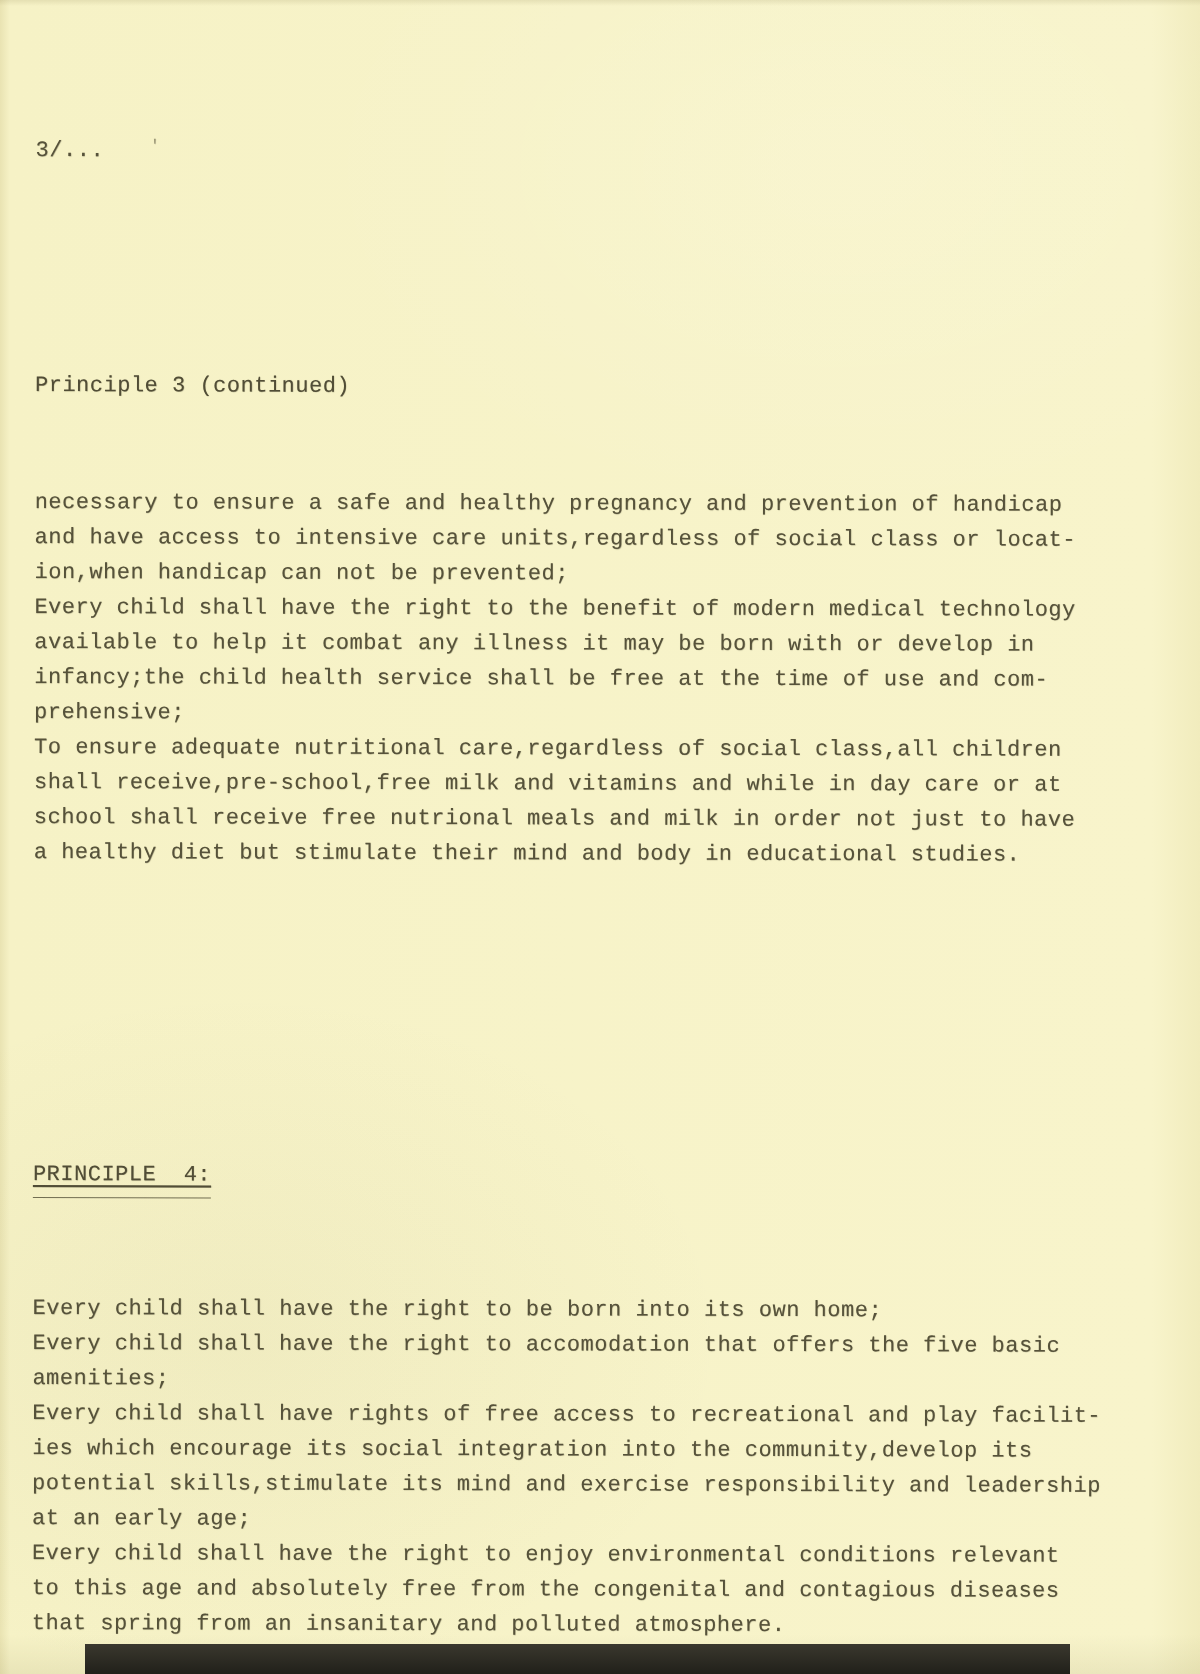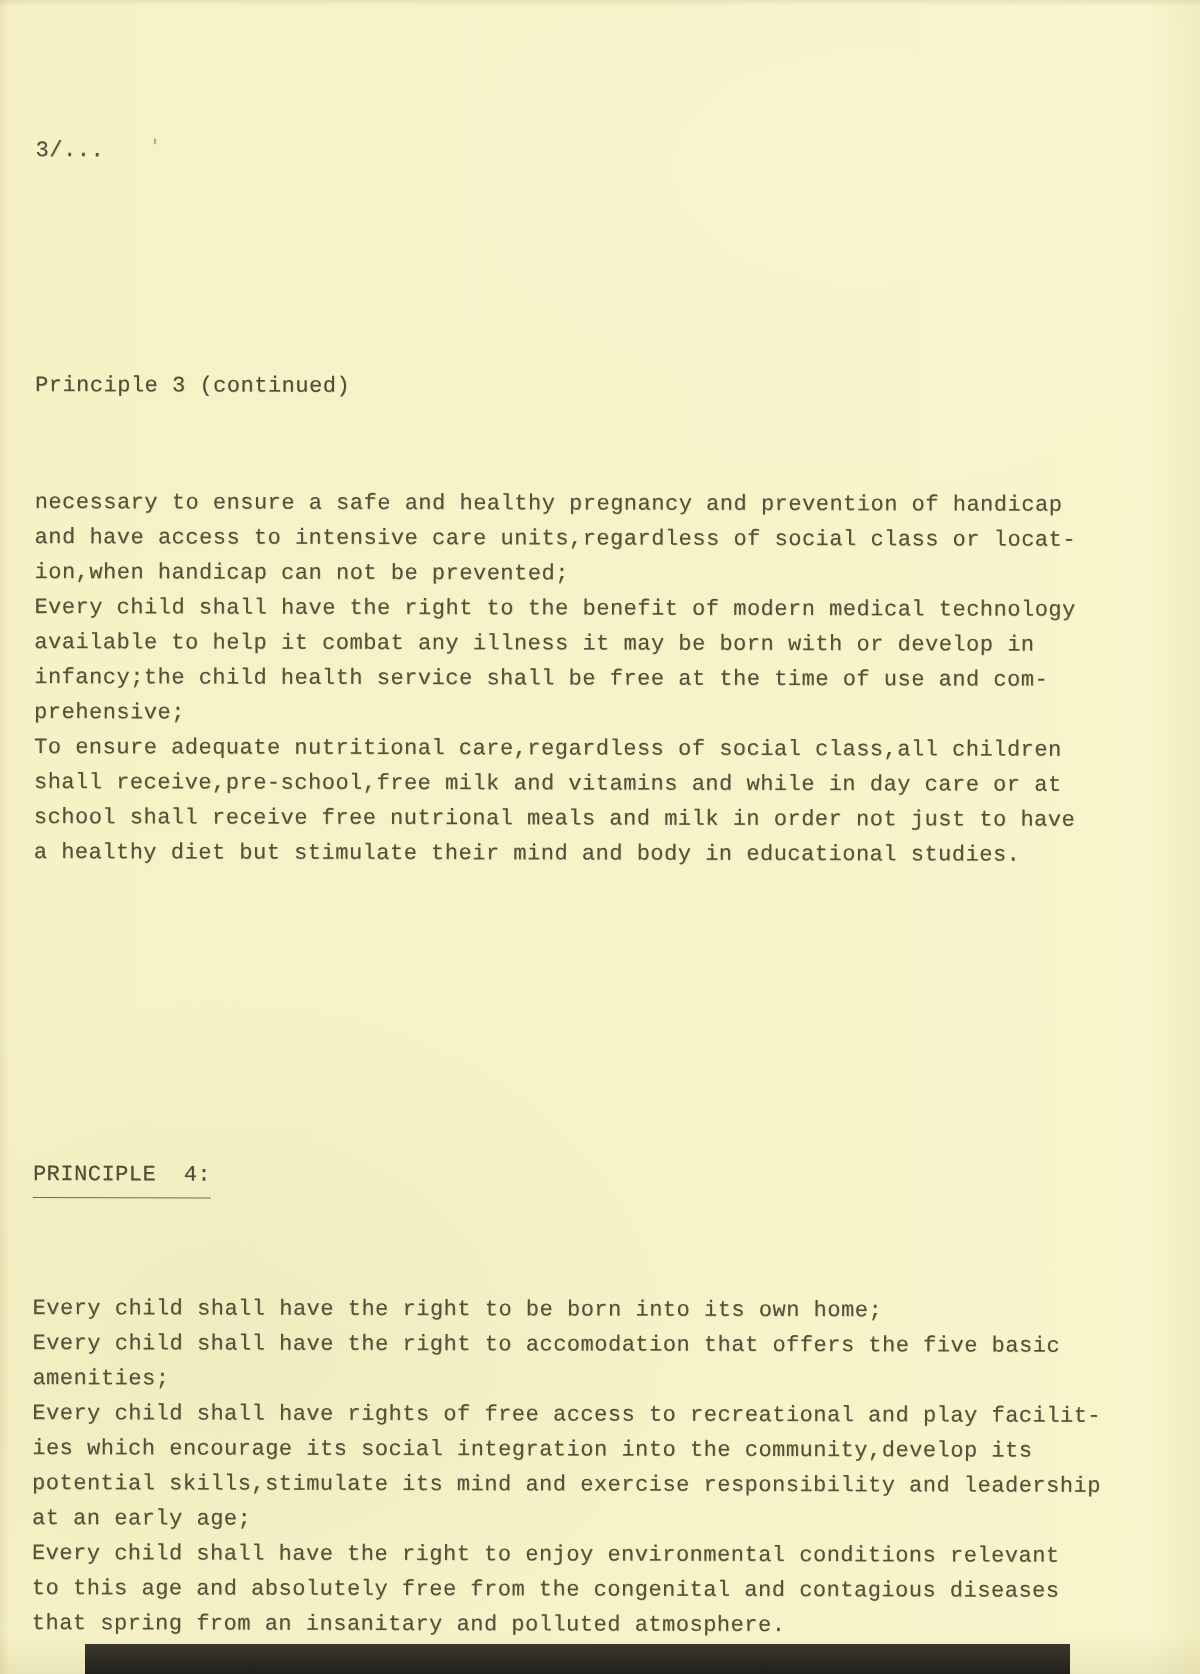--- a/index.html
+++ b/index.html
@@ -56,20 +56,21 @@
     font-size: 22px;
     font-weight: normal;
     margin: 0;
     padding: 0;
     color: #514d36;
   }
   .title-p3 { margin-top: 25px; }
   .title-p4 { margin-top: 42px; margin-bottom: 23px; }
   .underlined {
     display: inline-block;
+    text-decoration: underline;
     text-underline-offset: 5px;
     text-decoration-thickness: 2px;
     border-bottom: 1.5px solid rgba(81,77,54,0.8);
     padding-bottom: 5px;
   }
   .s1-lines { margin-top: 12px; }
   .doc-line {
     height: 35px;
   }
   .bottom-bar {

